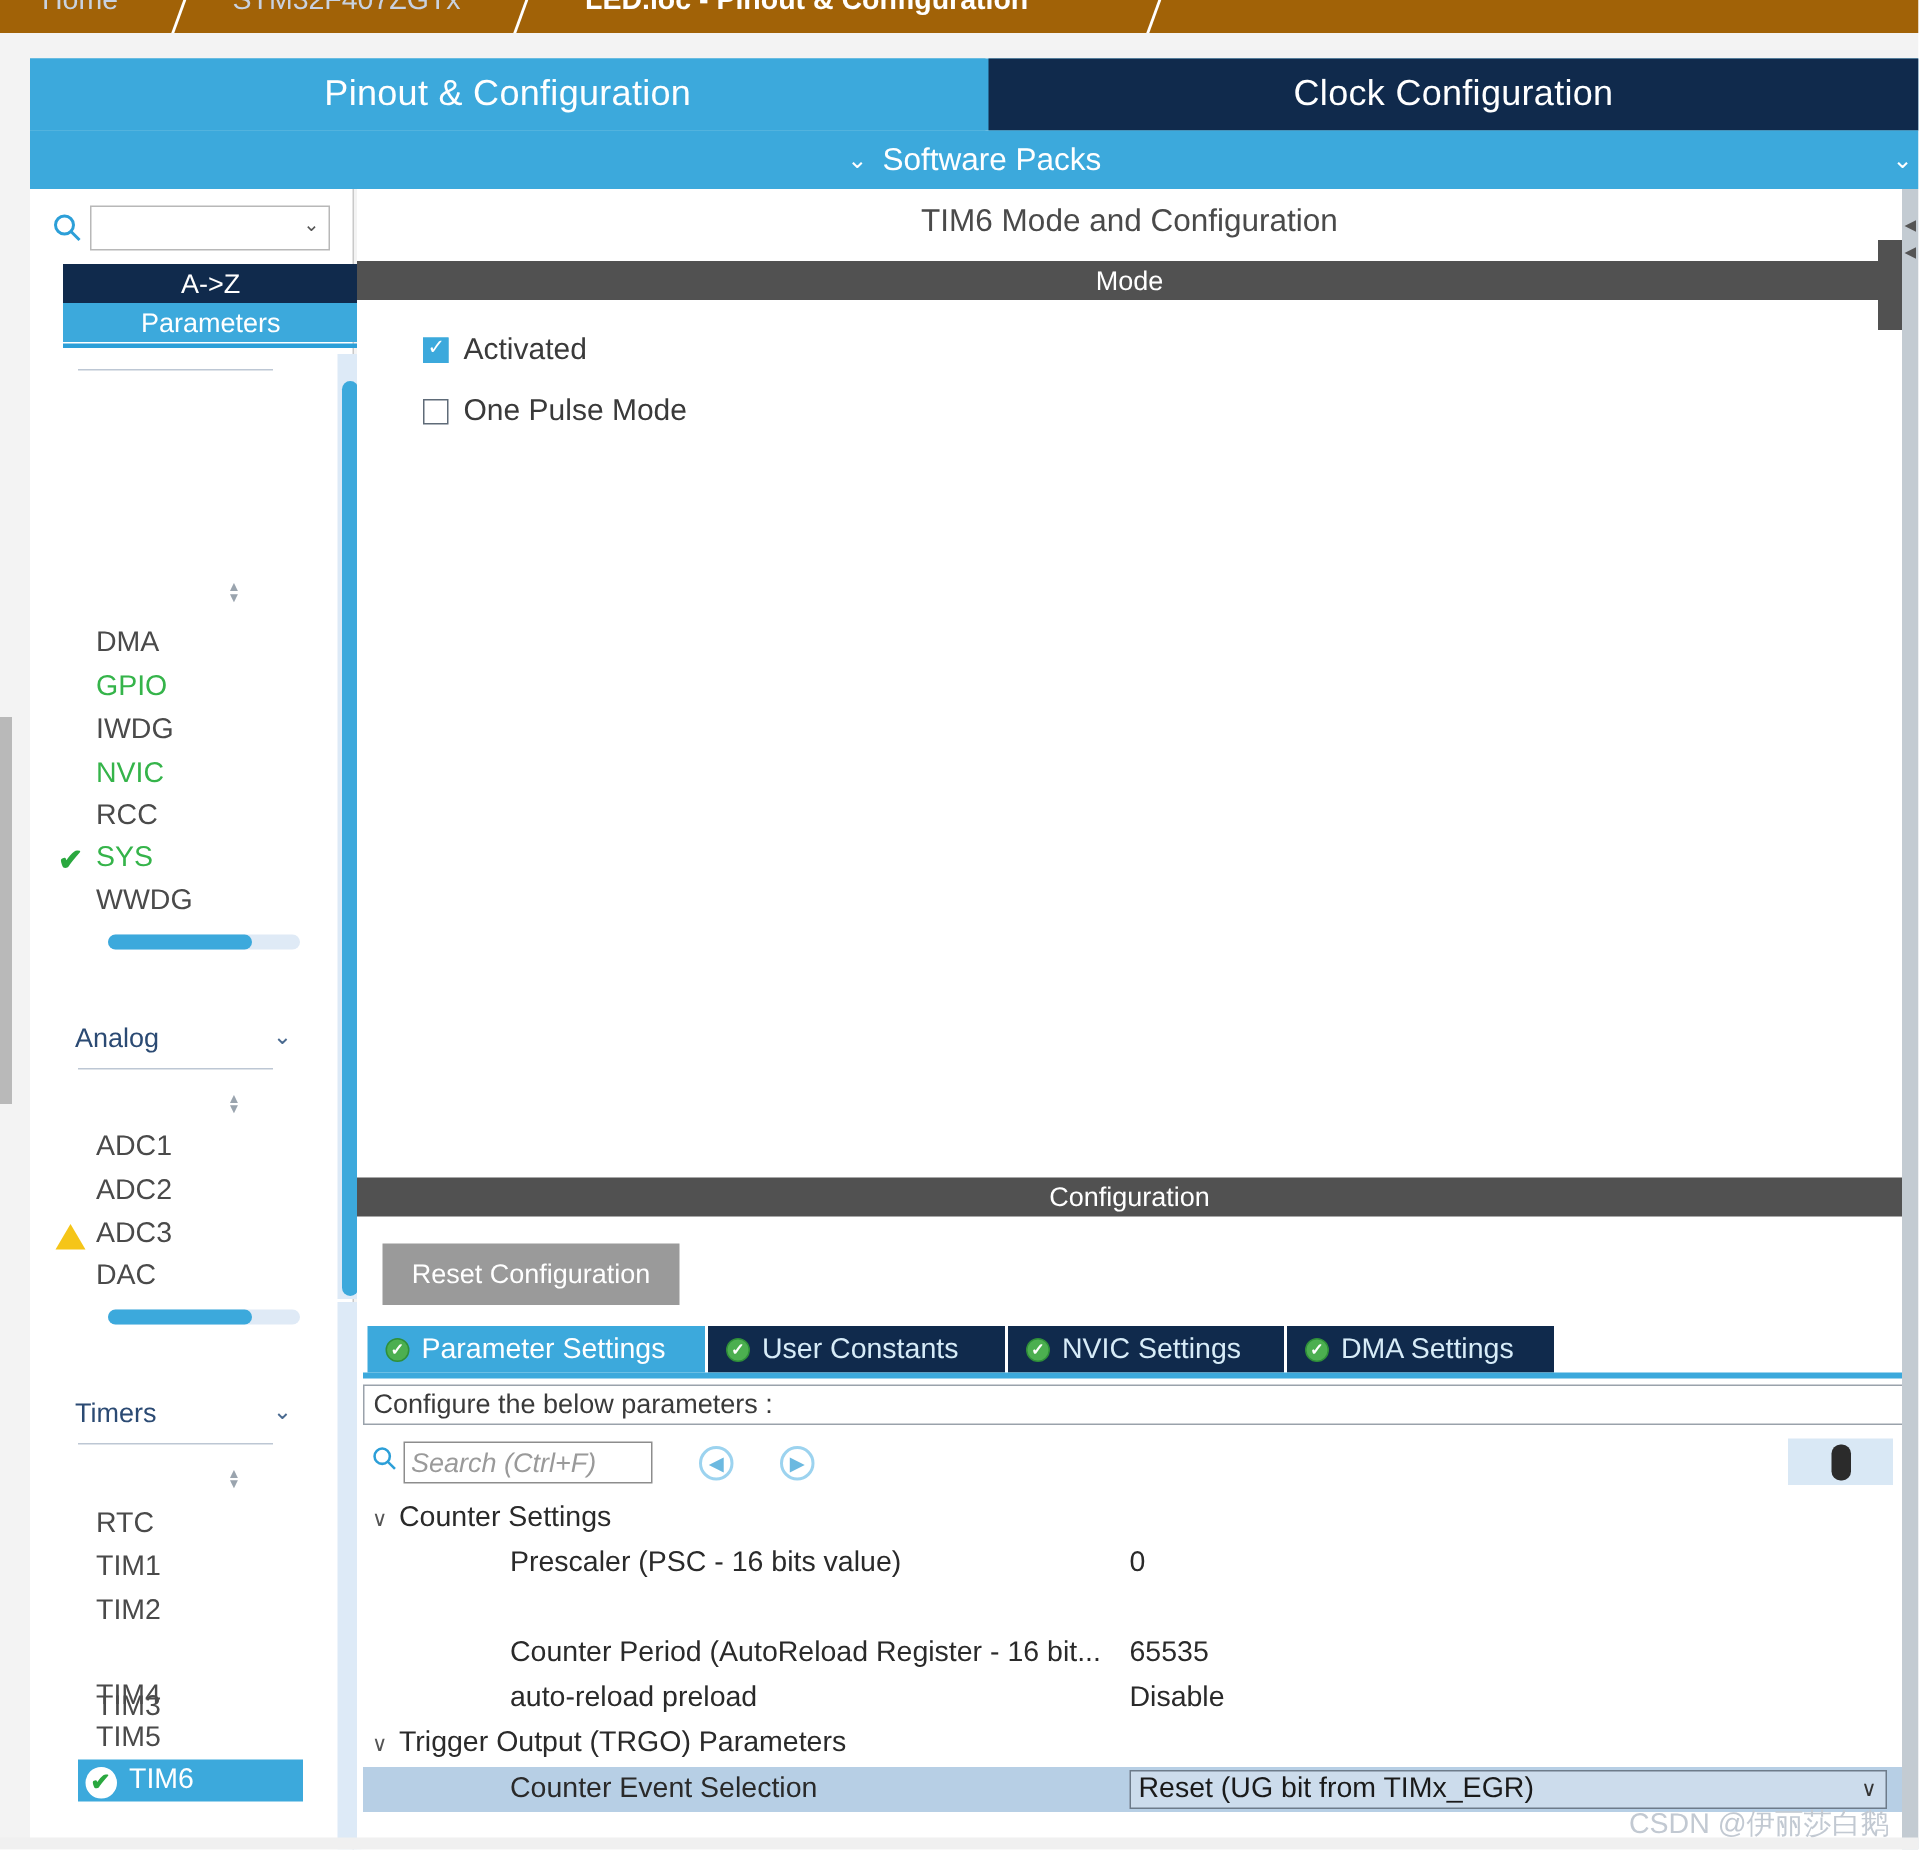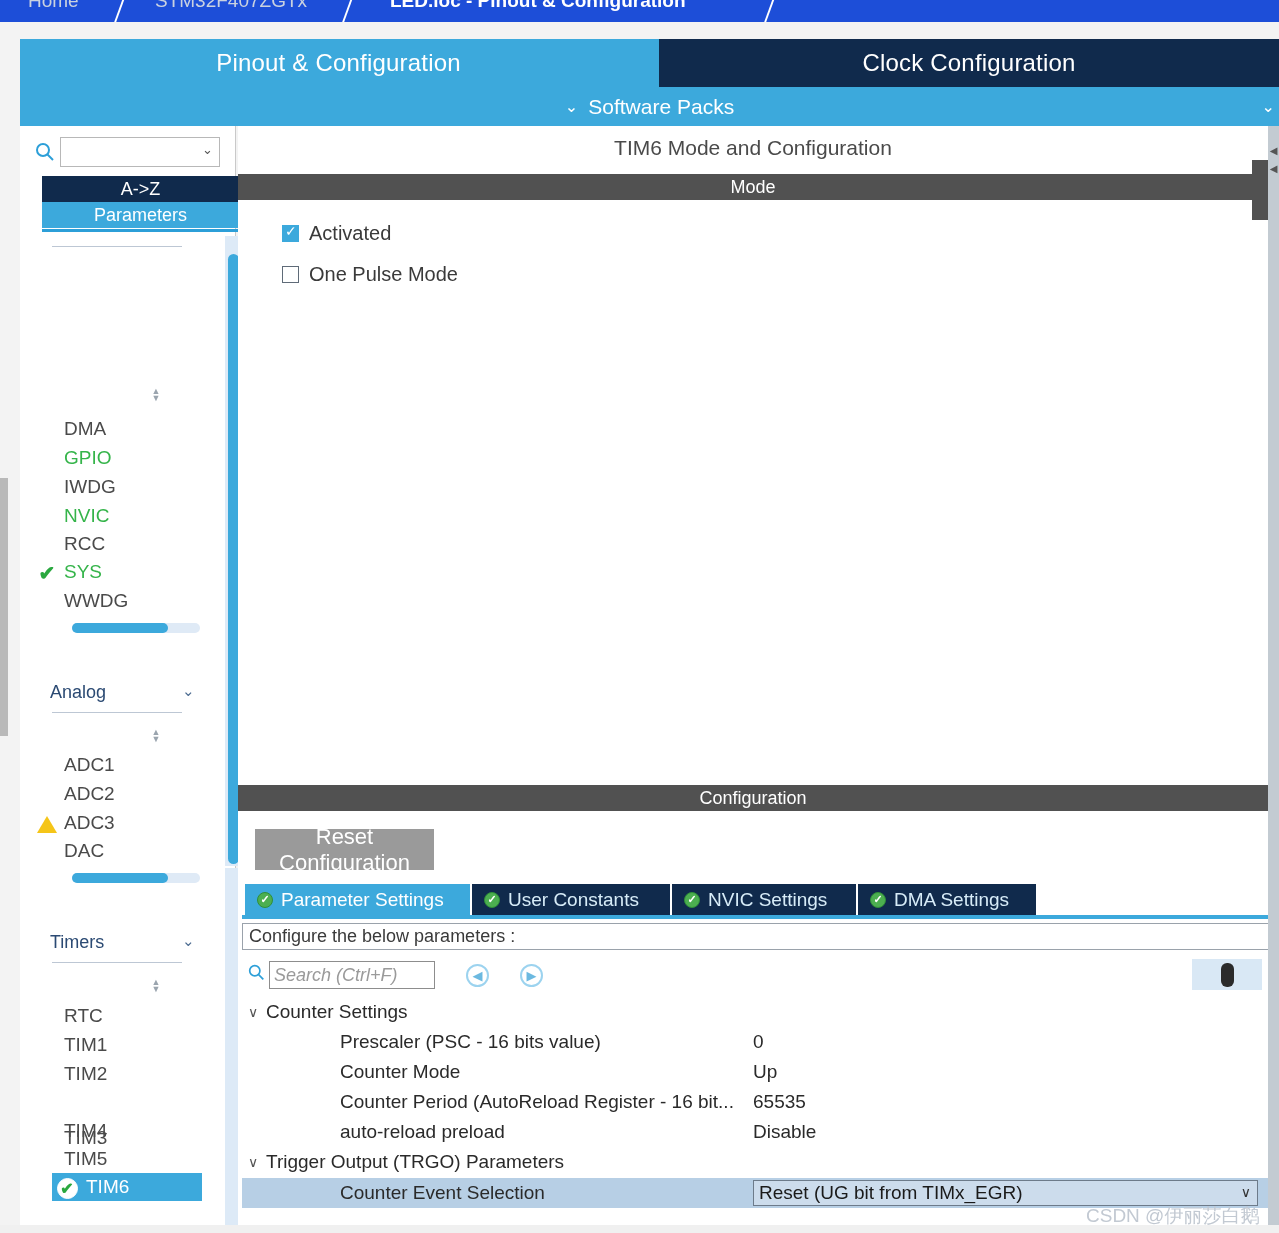--- a/index.html
+++ b/index.html
@@ -13,21 +13,21 @@
   #app {
     position: relative;
     width: 1279px; height: 1233px;
     background: #f3f3f3;
   }
 
   
   .breadcrumb {
     position: absolute; top: 0; left: 0;
     width: 1279px; height: 22px;
-    background: #1d4ed8;
+    background: #a16207;
     overflow: hidden;
   }
   .crumb {
     position: absolute;
     top: -10px;
     color: #c9d2e0;
     font-size: 19px;
     white-space: nowrap;
   }
   .crumb.active { color: #ffffff; font-weight: bold; }
@@ -222,23 +222,23 @@
   }
   .cbox.on { background: #3ca9dc; border-color: #3ca9dc; }
   .cbox.on:after {
     content: "✓"; color: #ffffff; font-size: 14px;
     position: absolute; left: 2px; top: -3px;
   }
 
   
   .reset-btn {
     position: absolute; left: 255px; top: 829px;
-    width: 179px; height: 41px;
+    width: 198px; height: 41px;
     background: #9a9a9a; border: none;
-    color: #ffffff; font-size: 22px;
+    color: #ffffff; font-size: 18px;
     display: flex; align-items: center; justify-content: center;
   }
 
   
   .ctab {
     position: absolute; top: 884px; height: 31px;
     display: flex; align-items: center;
     padding: 0 12px;
     font-size: 19px; color: #d7ecf8;
     background: #102a4c;
@@ -571,24 +571,20 @@
 
   <div class="grp-row" style="top:1001px;">
     <span class="tw">∨</span>
     <span>Counter Settings</span>
   </div>
 
   <div class="param-row" style="top:1027px;">
     <span class="pname">Prescaler (PSC - 16 bits value)</span>
     <span class="pval">0</span>
   </div>
-  <div class="param-row" style="top:1057px;">
-    <span class="pname">Counter Mode</span>
-    <span class="pval">Up</span>
-  </div>
   <div class="param-row" style="top:1087px;">
     <span class="pname">Counter Period (AutoReload Register - 16 bit...</span>
     <span class="pval">65535</span>
   </div>
   <div class="param-row" style="top:1117px;">
     <span class="pname">auto-reload preload</span>
     <span class="pval">Disable</span>
   </div>
 
   <div class="grp-row" style="top:1151px;">

